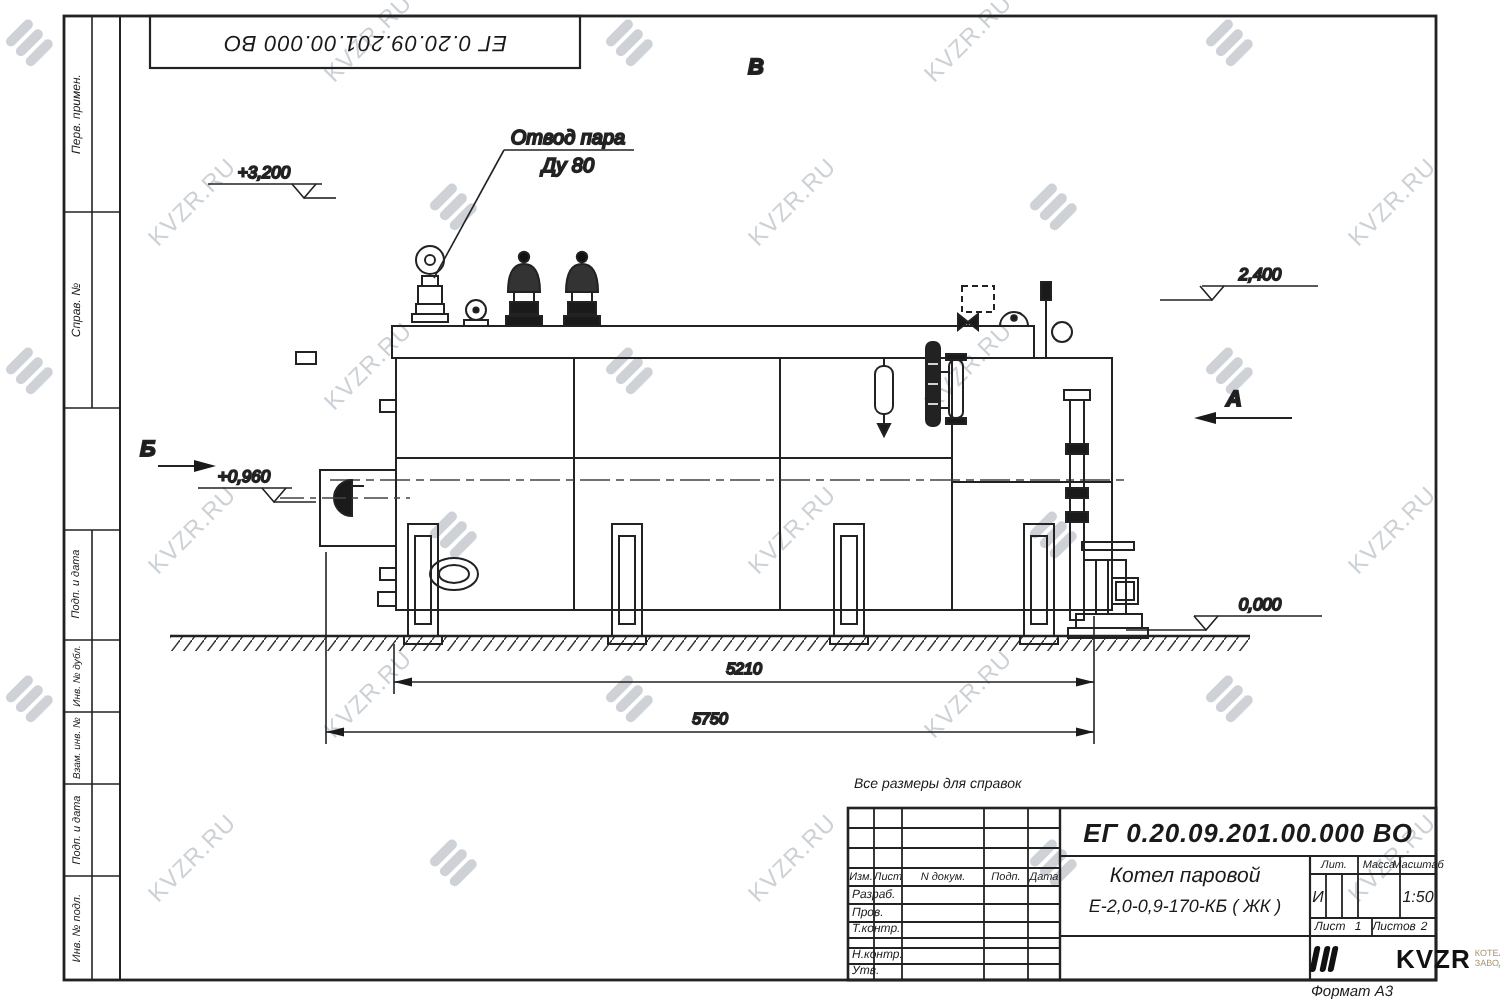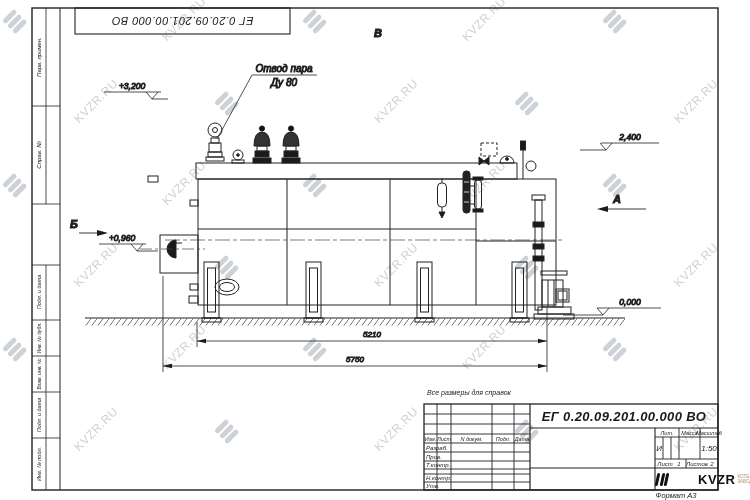--- a/index.html
+++ b/index.html
@@ -383,20 +383,22 @@
   <div class="cell" style="left:451px;top:434px;width:41px;height:9px;font-size:5.5px;">N докум.</div>
   <div class="cell" style="left:492px;top:434px;width:22px;height:9px;font-size:5.5px;">Подп.</div>
   <div class="cell" style="left:514px;top:434px;width:16px;height:9px;font-size:5.5px;">Дата</div>
 
   <div class="cell left" style="left:426px;top:443px;width:26px;height:9px;font-size:6px;">Разраб.</div>
   <div class="cell left" style="left:426px;top:452px;width:26px;height:9px;font-size:6px;">Пров.</div>
   <div class="cell left" style="left:426px;top:461px;width:26px;height:8px;font-size:6px;">Т.контр.</div>
   <div class="cell left" style="left:426px;top:474px;width:26px;height:8px;font-size:6px;">Н.контр.</div>
   <div class="cell left" style="left:426px;top:482px;width:26px;height:8px;font-size:6px;">Утв.</div>
 
+  <div class="cell" style="left:530px;top:430px;width:125px;height:16px;font-size:10.5px;font-weight:500;">Котел паровой</div>
+  <div class="cell" style="left:530px;top:446px;width:125px;height:14px;font-size:9px;">Е-2,0-0,9-170-КБ ( ЖК )</div>
 
   <div class="cell" style="left:655px;top:428px;width:24px;height:9px;font-size:5.5px;">Лит.</div>
   <div class="cell" style="left:679px;top:428px;width:21px;height:9px;font-size:5.5px;">Масса</div>
   <div class="cell" style="left:700px;top:428px;width:18px;height:9px;font-size:5.5px;">Масштаб</div>
   <div class="cell" style="left:655px;top:437px;width:8px;height:22px;font-size:8px;">И</div>
   <div class="cell" style="left:700px;top:437px;width:18px;height:22px;font-size:8px;">1:50</div>
 
   <div class="cell" style="left:656px;top:459px;width:18px;height:9px;font-size:6px;">Лист</div>
   <div class="cell" style="left:674px;top:459px;width:10px;height:9px;font-size:6px;">1</div>
   <div class="cell" style="left:686px;top:459px;width:22px;height:9px;font-size:6px;">Листов</div>

